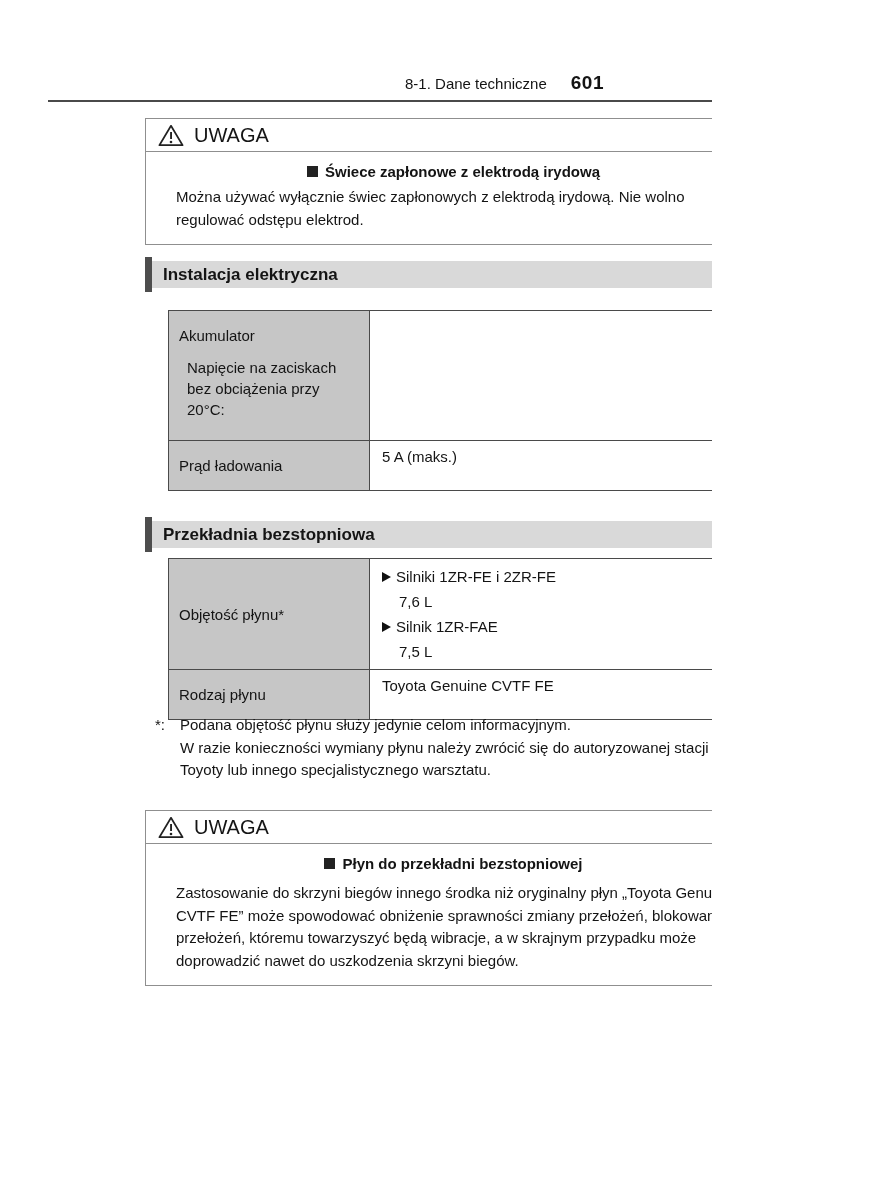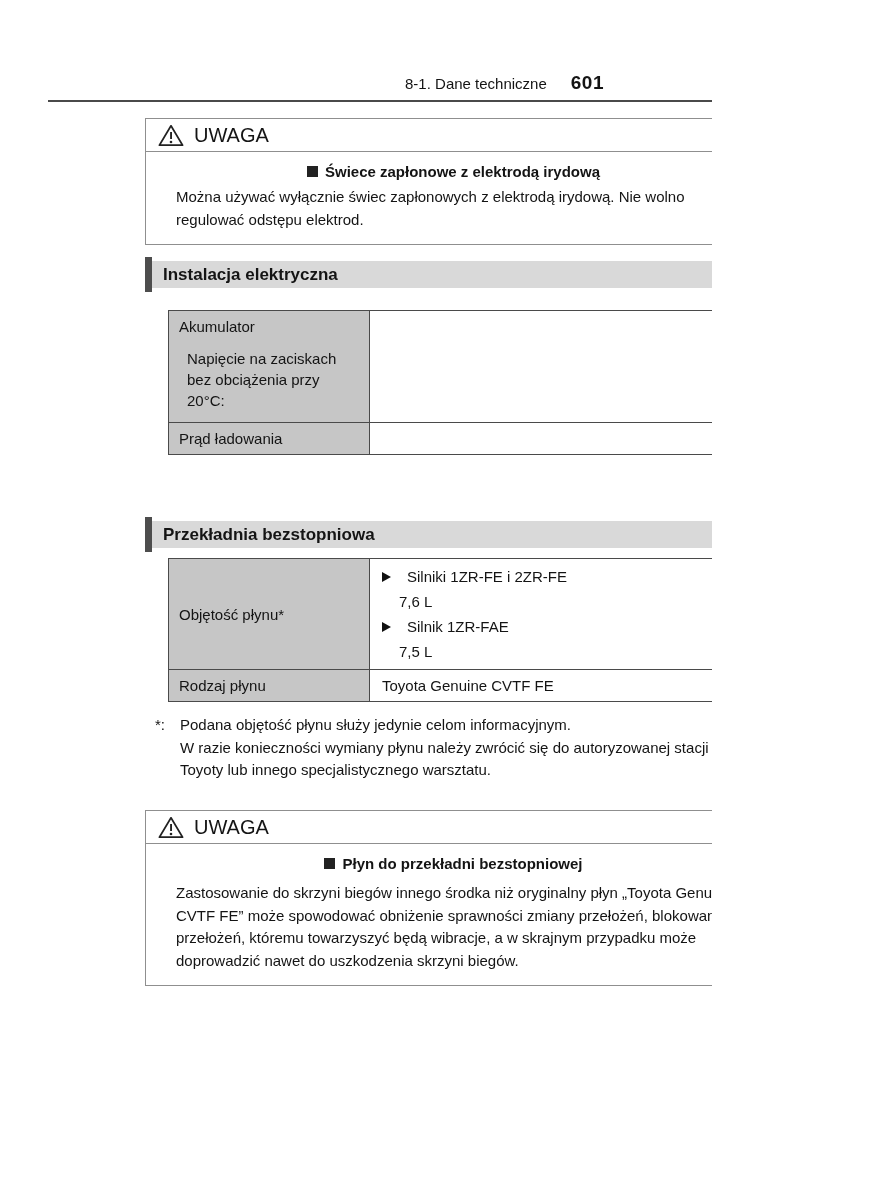--- a/index.html
+++ b/index.html
@@ -31,27 +31,27 @@
                   transform:translateY(0);flex:none;align-self:center;}
   .section-accent{height:35px;margin-top:0;}
   .section-title{font-weight:bold;font-size:17px;margin-left:11px;}
 
   
   .data-table{position:absolute;left:168px;width:594px;border:1px solid #4a4a4a;box-sizing:border-box;
               font-size:15px;background:#fff;}
   .t-row{display:flex;border-top:1px solid #4a4a4a;}
   .t-row:first-child{border-top:none;}
   .t-label{width:201px;flex:none;background:#c6c6c6;border-right:1px solid #4a4a4a;
-           padding:7px 10px;box-sizing:border-box;}
+           padding:16px 10px;box-sizing:border-box;}
   .t-label.center{display:flex;align-items:center;}
   .t-value{flex:1;padding:7px 12px;box-sizing:border-box;}
   .sub-label{margin:13px 0 4px 8px;line-height:1.4;}
   .battery-values{padding-top:44px;padding-bottom:12px;}
   .battery-values div{line-height:1.4;}
-  .engine-line{display:flex;align-items:center;gap:16px;margin-top:2px;}
+  .engine-line{display:flex;align-items:center;gap:5px;margin-top:2px;}
   .arrow{width:0;height:0;border-left:9px solid #111;border-top:5px solid transparent;
          border-bottom:5px solid transparent;flex:none;}
   .volume{margin:8px 0 8px 17px;}
 
   
   .footnote{position:absolute;left:155px;top:714px;width:607px;display:flex;
             font-size:15px;line-height:1.5;}
   .fn-marker{width:25px;flex:none;}
   .fn-text{flex:1;}
 
@@ -97,20 +97,21 @@
 
   <div class="data-table" style="top:310px;">
     <div class="t-row">
       <div class="t-label">
         <div>Akumulator</div>
         <div class="sub-label">Napięcie na zaciskach bez obciążenia przy 20°C:</div>
       </div>
     </div>
     <div class="t-row">
       <div class="t-label">Prąd ładowania</div>
+      <div class="t-value">5 A (maks.)</div>
     </div>
   </div>
 
   <div class="section-bar" style="top:521px;">
     <span class="section-accent"></span>
     <span class="section-title">Przekładnia bezstopniowa</span>
   </div>
 
   <div class="data-table" style="top:558px;">
     <div class="t-row">

